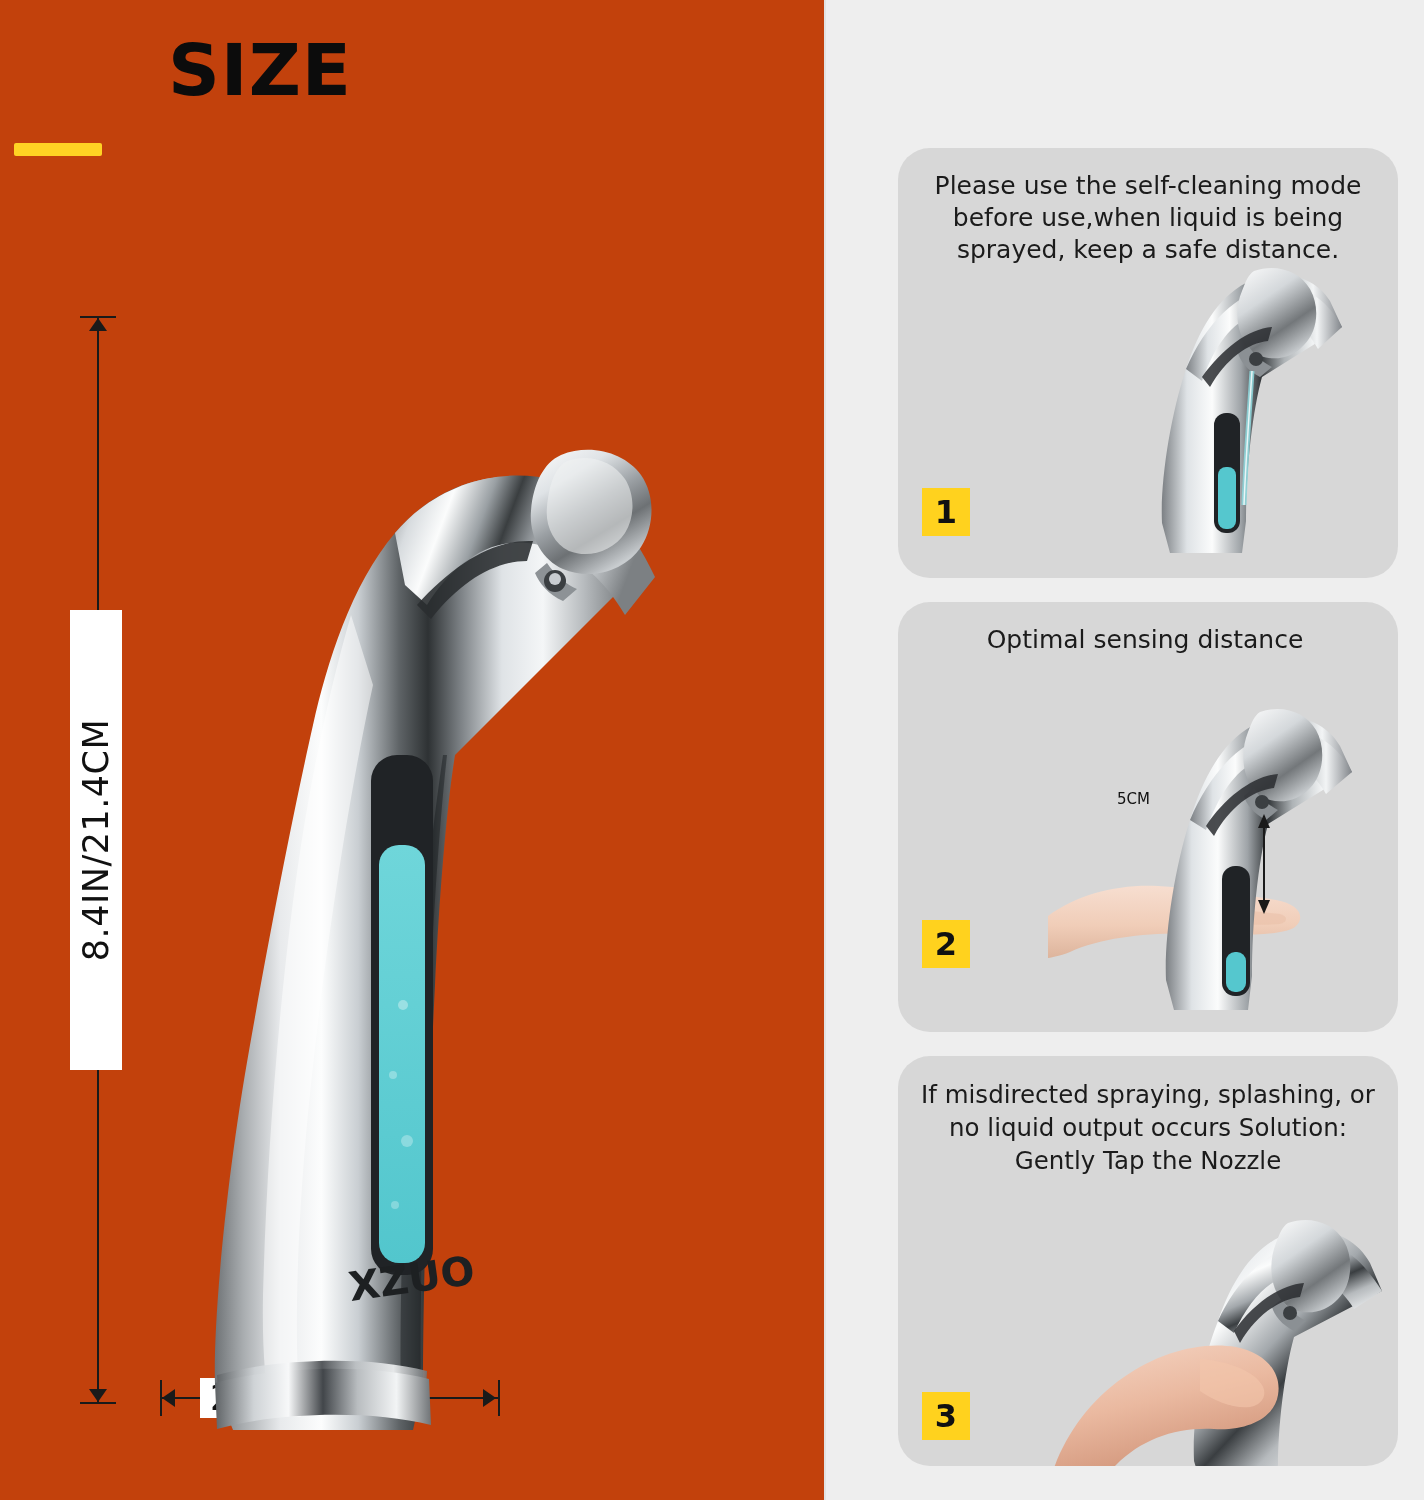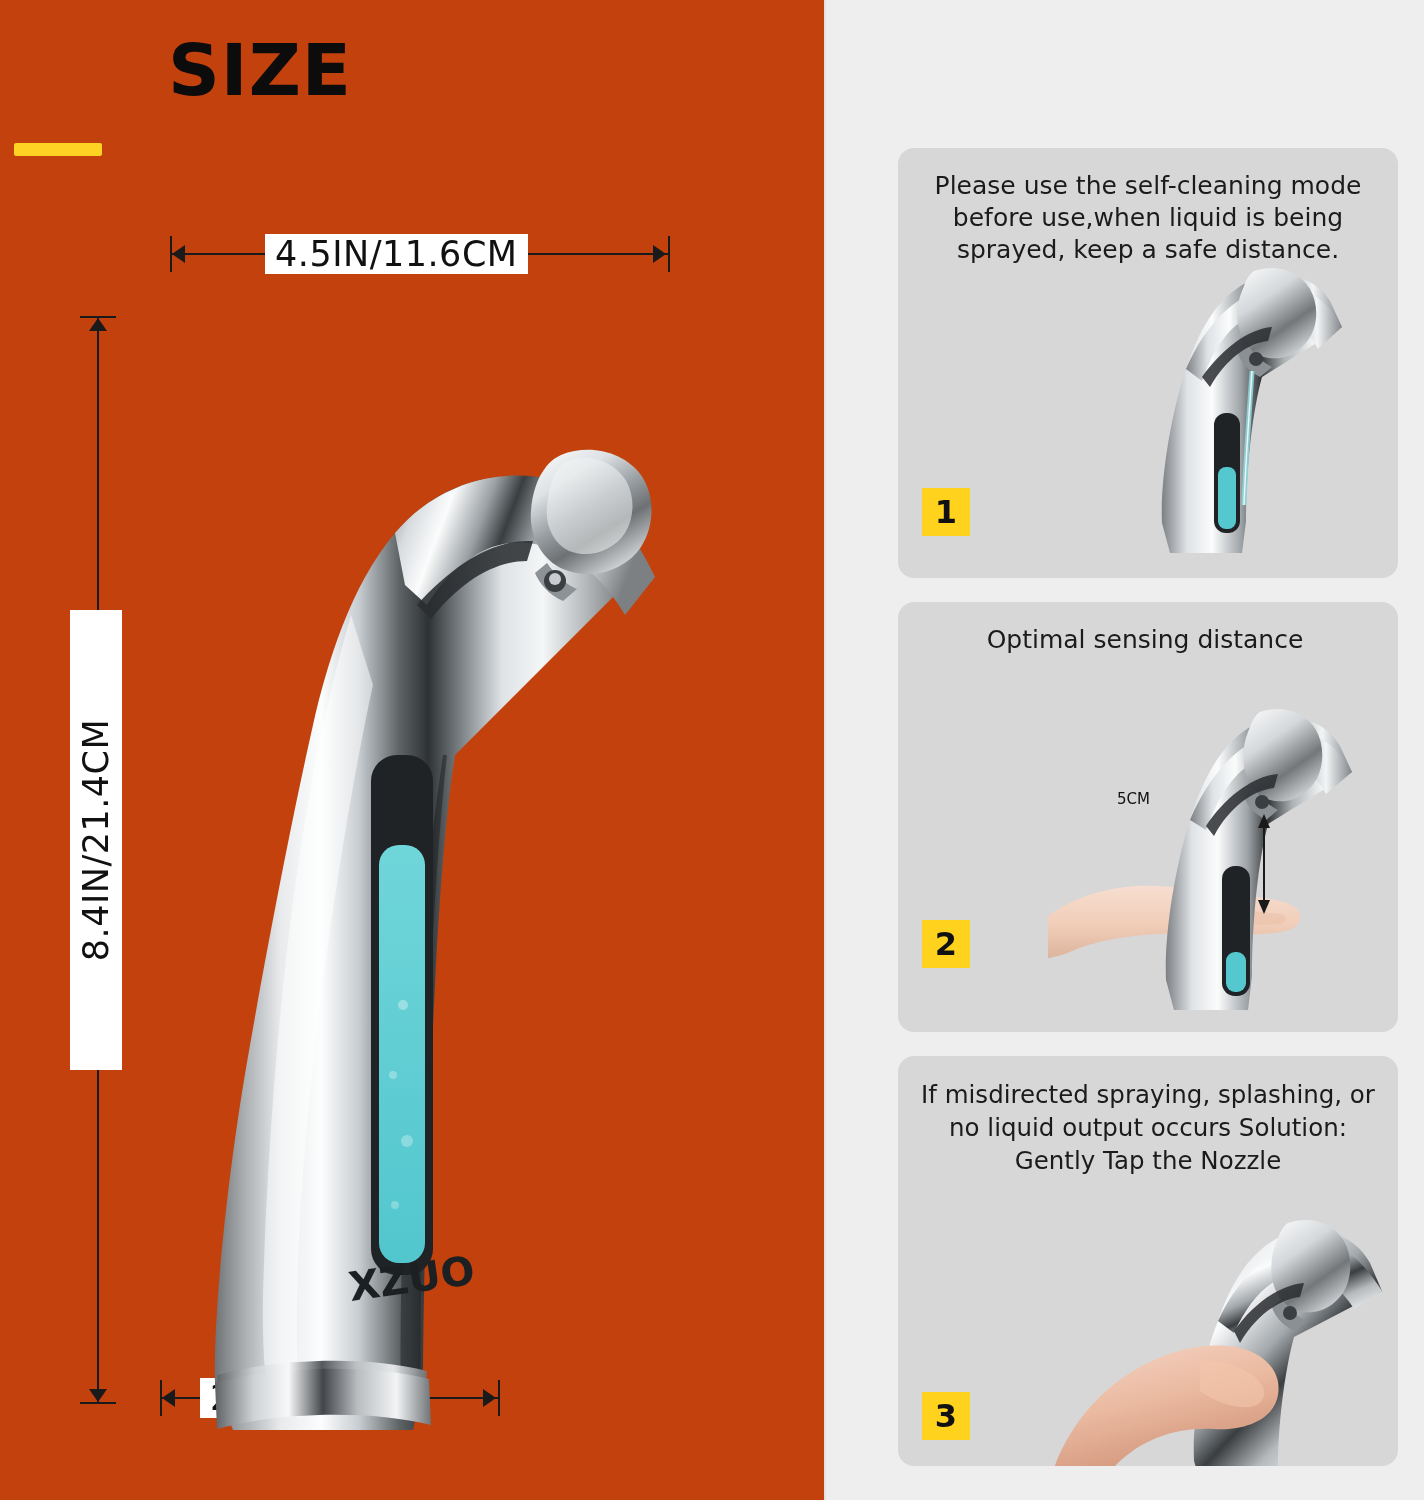--- a/index.html
+++ b/index.html
@@ -174,21 +174,21 @@
     position: absolute;
     left: 826px; top: 0;
     width: 598px; height: 1500px;
     background: #eeeeee;
   }
   .step-card {
     position: absolute;
     left: 72px;
     width: 500px;
     background: #d7d7d7;
-    border-radius: 16px;
+    border-radius: 32px;
     overflow: hidden;
   }
   #step-1 { top: 148px;  height: 430px; }
   #step-2 { top: 602px;  height: 430px; }
   #step-3 { top: 1056px; height: 410px; }
 
   .step-caption {
     position: absolute;
     left: 0; top: 22px;
     width: 500px;
@@ -239,28 +239,20 @@
 </head>
 <body>
 
 <div id="page">
 
   <div id="left-panel">
 
     <div id="size-title">SIZE</div>
     <div id="yellow-bar"></div>
 
-    <div id="dim-width">
-      <div class="line"></div>
-      <div class="cap-l"></div>
-      <div class="cap-r"></div>
-      <div class="arrow-l"></div>
-      <div class="arrow-r"></div>
-      <div class="label-wrap">4.5IN/11.6CM</div>
-    </div>
 
     <div id="dim-height">
       <div class="line"></div>
       <div class="cap-t"></div>
       <div class="cap-b"></div>
       <div class="arrow-t"></div>
       <div class="arrow-b"></div>
       <div class="label">8.4IN/21.4CM</div>
     </div>
 

